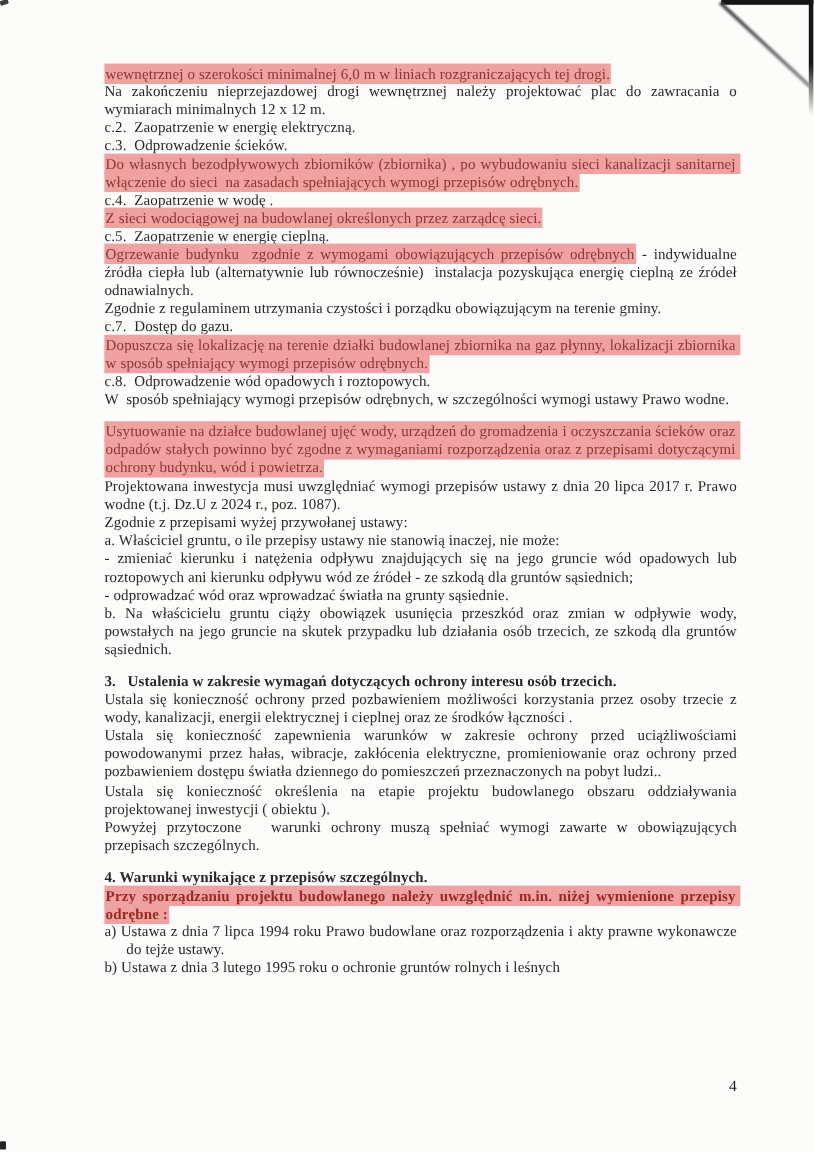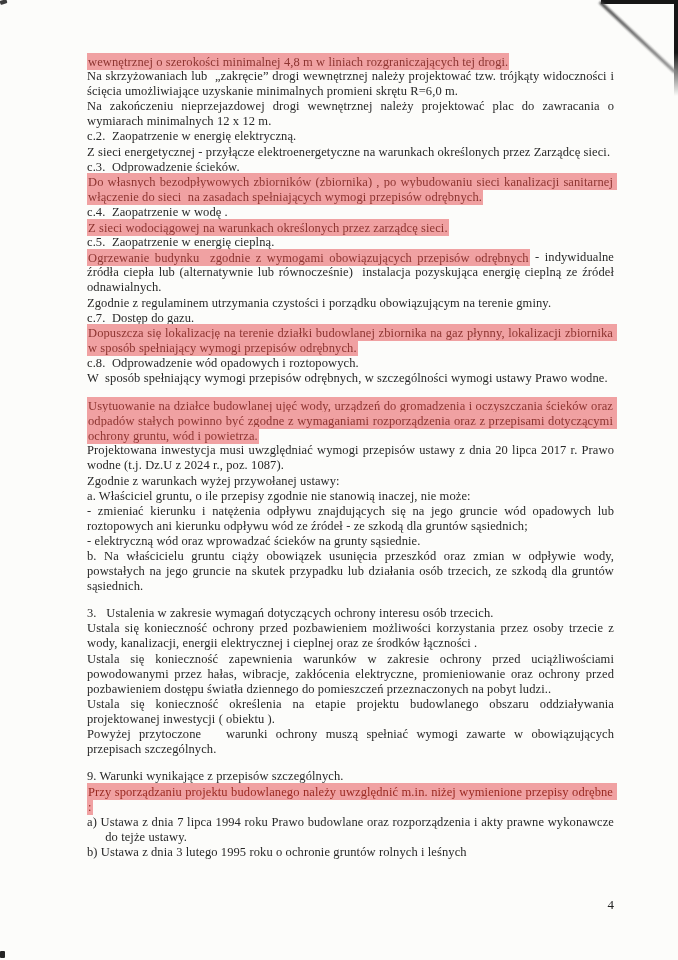--- a/index.html
+++ b/index.html
@@ -22,21 +22,21 @@
     color:var(--ink);
     font-size:12.5px;line-height:15.1px;
     text-align:justify;
     letter-spacing:0.1px;
   }
   .block{margin:0;}
   .block.h{font-weight:bold;}
   .block.spacer{height:12px;}
   .block.hang{padding-left:15px;text-indent:-15px;}
   .seg{white-space:pre-wrap;}
-  .seg.bold{font-weight:normal;margin-top:36px;}
+  .seg.bold{font-weight:bold;margin-top:36px;}
   .seg.hl{
     background:var(--hl);
     color:var(--hl-ink);
     padding:1.5px 1px;
     -webkit-box-decoration-break:clone;
     box-decoration-break:clone;
   }
   .seg.hl.bold{color:var(--hl-ink-bold);}
   .page-number{
     position:absolute;left:580px;top:897px;width:34px;
@@ -53,52 +53,50 @@
     background:linear-gradient(90deg,#3f3f3f,#8a8a8a);
     transform:rotate(43deg);transform-origin:0 0;filter:blur(1.1px);
   }
 </style>
 </head>
 <body>
 
 <div class="scan-page">
 
   <div class="doc-body">
-      <div class="block p"><span class="seg hl">wewnętrznej o szerokości minimalnej 4,8 m w liniach rozgraniczających tej drogi.</span></div>
-      <div class="block p"><span class="seg">Na skrzyżowaniach lub &nbsp;„zakręcie” drogi wewnętrznej należy projektować tzw. trójkąty widoczności i ścięcia umożliwiające uzyskanie minimalnych promieni skrętu R=6,0 m.</span></div>
+      <div class="block p"><span class="seg hl">wewnętrznej o szerokości minimalnej 6,0 m w liniach rozgraniczających tej drogi.</span></div>
       <div class="block p"><span class="seg">Na zakończeniu nieprzejazdowej drogi wewnętrznej należy projektować plac do zawracania o wymiarach minimalnych 12 x 12 m.</span></div>
       <div class="block p"><span class="seg">c.2.&nbsp; Zaopatrzenie w energię elektryczną.</span></div>
-      <div class="block p"><span class="seg">Z sieci energetycznej - przyłącze elektroenergetyczne na warunkach określonych przez Zarządcę sieci.</span></div>
       <div class="block p"><span class="seg">c.3.&nbsp; Odprowadzenie ścieków.</span></div>
       <div class="block p"><span class="seg hl">Do własnych bezodpływowych zbiorników (zbiornika) , po wybudowaniu sieci kanalizacji sanitarnej włączenie do sieci &nbsp;na zasadach spełniających wymogi przepisów odrębnych.</span></div>
       <div class="block p"><span class="seg">c.4.&nbsp; Zaopatrzenie w wodę .</span></div>
-      <div class="block p"><span class="seg hl">Z sieci wodociągowej na warunkach określonych przez zarządcę sieci.</span></div>
+      <div class="block p"><span class="seg hl">Z sieci wodociągowej na budowlanej określonych przez zarządcę sieci.</span></div>
       <div class="block p"><span class="seg">c.5.&nbsp; Zaopatrzenie w energię cieplną.</span></div>
       <div class="block p"><span class="seg hl">Ogrzewanie budynku &nbsp;zgodnie z wymogami obowiązujących przepisów odrębnych</span><span class="seg"> - indywidualne źródła ciepła lub (alternatywnie lub równocześnie) &nbsp;instalacja pozyskująca energię cieplną ze źródeł odnawialnych.</span></div>
       <div class="block p"><span class="seg">Zgodnie z regulaminem utrzymania czystości i porządku obowiązującym na terenie gminy.</span></div>
       <div class="block p"><span class="seg">c.7.&nbsp; Dostęp do gazu.</span></div>
       <div class="block p"><span class="seg hl">Dopuszcza się lokalizację na terenie działki budowlanej zbiornika na gaz płynny, lokalizacji zbiornika w sposób spełniający wymogi przepisów odrębnych.</span></div>
       <div class="block p"><span class="seg">c.8.&nbsp; Odprowadzenie wód opadowych i roztopowych.</span></div>
       <div class="block p"><span class="seg">W &nbsp;sposób spełniający wymogi przepisów odrębnych, w szczególności wymogi ustawy Prawo wodne.</span></div>
       <div class="block spacer"></div>
-      <div class="block p"><span class="seg hl">Usytuowanie na działce budowlanej ujęć wody, urządzeń do gromadzenia i oczyszczania ścieków oraz odpadów stałych powinno być zgodne z wymaganiami rozporządzenia oraz z przepisami dotyczącymi ochrony gruntu, wód i powietrza.</span></div>
+      <div class="block p"><span class="seg hl">Usytuowanie na działce budowlanej ujęć wody, urządzeń do gromadzenia i oczyszczania ścieków oraz odpadów stałych powinno być zgodne z wymaganiami rozporządzenia oraz z przepisami dotyczącymi ochrony budynku, wód i powietrza.</span></div>
       <div class="block p"><span class="seg">Projektowana inwestycja musi uwzględniać wymogi przepisów ustawy z dnia 20 lipca 2017 r. Prawo wodne (t.j. Dz.U z 2024 r., poz. 1087).</span></div>
-      <div class="block p"><span class="seg">Zgodnie z warunkach wyżej przywołanej ustawy:</span></div>
-      <div class="block p"><span class="seg">a. Właściciel gruntu, o ile przepisy zgodnie nie stanowią inaczej, nie może:</span></div>
+      <div class="block p"><span class="seg">Zgodnie z przepisami wyżej przywołanej ustawy:</span></div>
+      <div class="block p"><span class="seg">a. Właściciel gruntu, o ile przepisy ustawy nie stanowią inaczej, nie może:</span></div>
       <div class="block p"><span class="seg">- zmieniać kierunku i natężenia odpływu znajdujących się na jego gruncie wód opadowych lub roztopowych ani kierunku odpływu wód ze źródeł - ze szkodą dla gruntów sąsiednich;</span></div>
-      <div class="block p"><span class="seg">- elektryczną wód oraz wprowadzać ścieków na grunty sąsiednie.</span></div>
+      <div class="block p"><span class="seg">- odprowadzać wód oraz wprowadzać światła na grunty sąsiednie.</span></div>
       <div class="block p"><span class="seg">b. Na właścicielu gruntu ciąży obowiązek usunięcia przeszkód oraz zmian w odpływie wody, powstałych na jego gruncie na skutek przypadku lub działania osób trzecich, ze szkodą dla gruntów sąsiednich.</span></div>
       <div class="block spacer"></div>
       <div class="block h"><span class="seg bold">3.&nbsp;&nbsp; Ustalenia w zakresie wymagań dotyczących ochrony interesu osób trzecich.</span></div>
       <div class="block p"><span class="seg">Ustala się konieczność ochrony przed pozbawieniem możliwości korzystania przez osoby trzecie z wody, kanalizacji, energii elektrycznej i cieplnej oraz ze środków łączności .</span></div>
       <div class="block p"><span class="seg">Ustala się konieczność zapewnienia warunków w zakresie ochrony przed uciążliwościami powodowanymi przez hałas, wibracje, zakłócenia elektryczne, promieniowanie oraz ochrony przed pozbawieniem dostępu światła dziennego do pomieszczeń przeznaczonych na pobyt ludzi..</span></div>
       <div class="block p"><span class="seg">Ustala się konieczność określenia na etapie projektu budowlanego obszaru oddziaływania projektowanej inwestycji ( obiektu ).</span></div>
       <div class="block p"><span class="seg">Powyżej przytoczone &nbsp;&nbsp;warunki ochrony muszą spełniać wymogi zawarte w obowiązujących przepisach szczególnych.</span></div>
       <div class="block spacer"></div>
-      <div class="block h"><span class="seg bold">9. Warunki wynikające z przepisów szczególnych.</span></div>
+      <div class="block h"><span class="seg bold">4. Warunki wynikające z przepisów szczególnych.</span></div>
       <div class="block p"><span class="seg hl bold">Przy sporządzaniu projektu budowlanego należy uwzględnić m.in. niżej wymienione przepisy odrębne :</span></div>
       <div class="block p hang"><span class="seg">a) Ustawa z dnia 7 lipca 1994 roku Prawo budowlane oraz rozporządzenia i akty prawne wykonawcze &nbsp;do tejże ustawy.</span></div>
       <div class="block p hang"><span class="seg">b) Ustawa z dnia 3 lutego 1995 roku o ochronie gruntów rolnych i leśnych</span></div>
     </div>
 
   <div class="page-number">4</div>
 
   <div class="artifact art-top-left"></div>
   <div class="artifact art-bottom-left"></div>
   <div class="artifact art-top-bar"></div>

